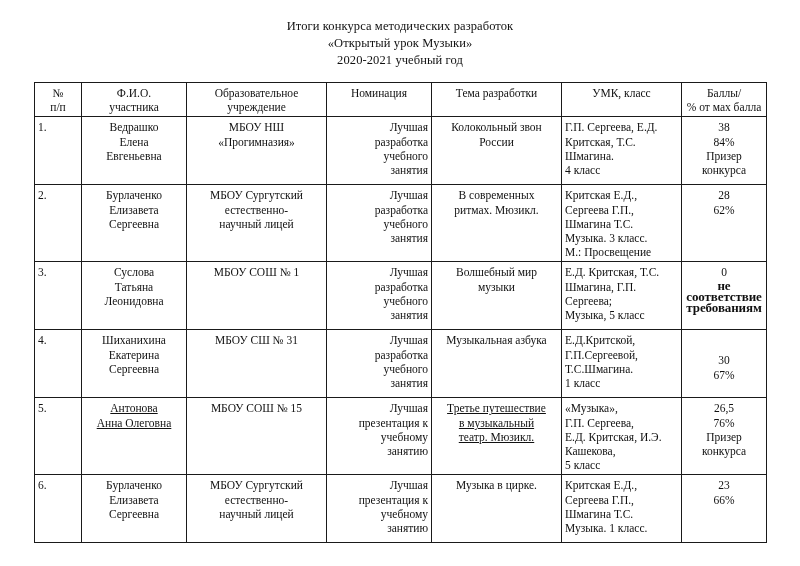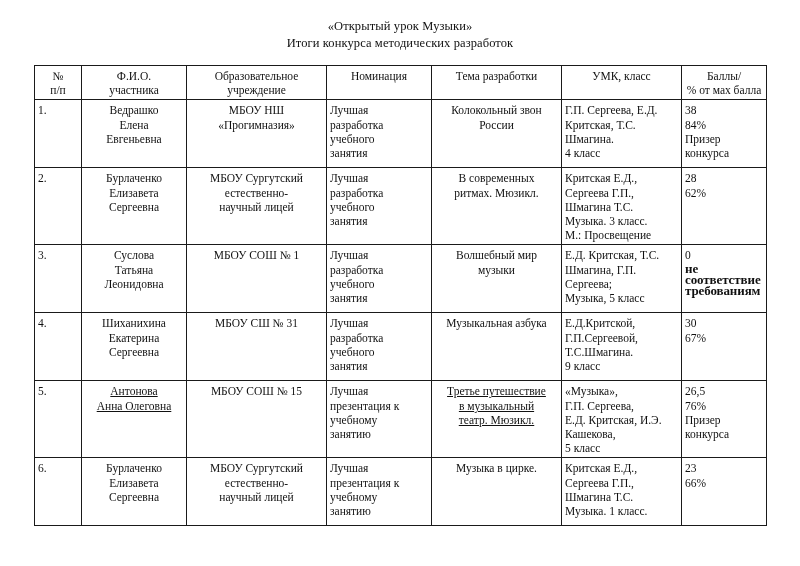--- a/index.html
+++ b/index.html
@@ -71,24 +71,24 @@
     text-align: center;
     vertical-align: top;
     padding-top: 4px;
     padding-bottom: 4px;
   }
 
   
   td.num    { text-align: left;   padding-left: 6px; }
   td.fio    { text-align: center; }
   td.org    { text-align: center; }
-  td.nom    { text-align: left; margin-left: 18px; }
+  td.nom    { text-align: right; margin-left: 18px; }
   td.theme  { text-align: center; }
   td.umk    { text-align: left;  padding-left: 5px; }
-  td.score  { text-align: left; }
+  td.score  { text-align: center; }
 
   .cell-line { display: block; white-space: pre-wrap; }
 
   .score-note {
     display: block;
     font-size: 13px;
     line-height: 11px;
     font-weight: bold;
     letter-spacing: -0.1px;
   }
@@ -96,22 +96,23 @@
   
   tbody tr { height: 68px; }
   tbody tr.tall { height: 70px; }
 </style>
 </head>
 <body>
 
 <div class="page">
 
   <div class="title-block">
+    <div class="title-line">Итоги конкурса методических разработок</div>
     <div class="title-line">«Открытый урок Музыки»</div>
-    <div class="title-line">Итоги конкурса методических разработок</div>
+    <div class="title-line">2020-2021 учебный год</div>
   </div>
 
   <div class="table-wrap">
     <table class="results">
       <colgroup>
         <col class="c-num">
           <col class="c-fio">
           <col class="c-org">
           <col class="c-nom">
         <col class="c-theme">
@@ -217,23 +218,23 @@
 Сергеевна</td>
           <td class="org">МБОУ СШ № 31</td>
           <td class="nom" style="white-space: pre-line;">Лучшая
 разработка
 учебного
 занятия</td>
           <td class="theme">Музыкальная азбука</td>
           <td class="umk" style="white-space: pre-line;">Е.Д.Критской,
 Г.П.Сергеевой,
 Т.С.Шмагина.
-9 класс</td>
-          <td class="score">
-            <span class="cell-line" style="white-space: pre-line;">30
+1 класс</td>
+          <td class="score">
+            <span class="cell-line" style="white-space: pre-line; margin-top: 20px;">30
 67%</span>
             <span class="score-note"></span>
           </td>
         </tr>
 
         <tr>
           <td class="num">5.</td>
           <td class="fio" style="white-space: pre-line; text-decoration: underline;">Антонова
 Анна Олеговна</td>
           <td class="org">МБОУ СОШ № 15</td>

